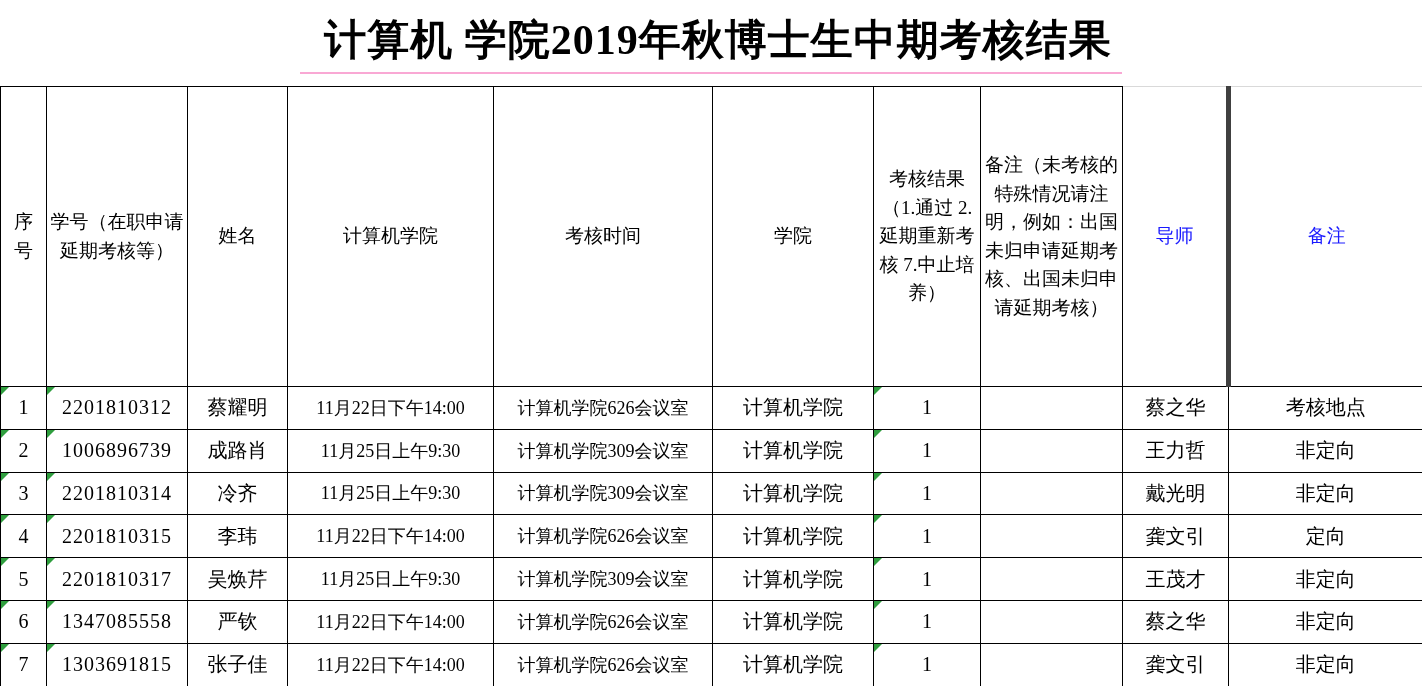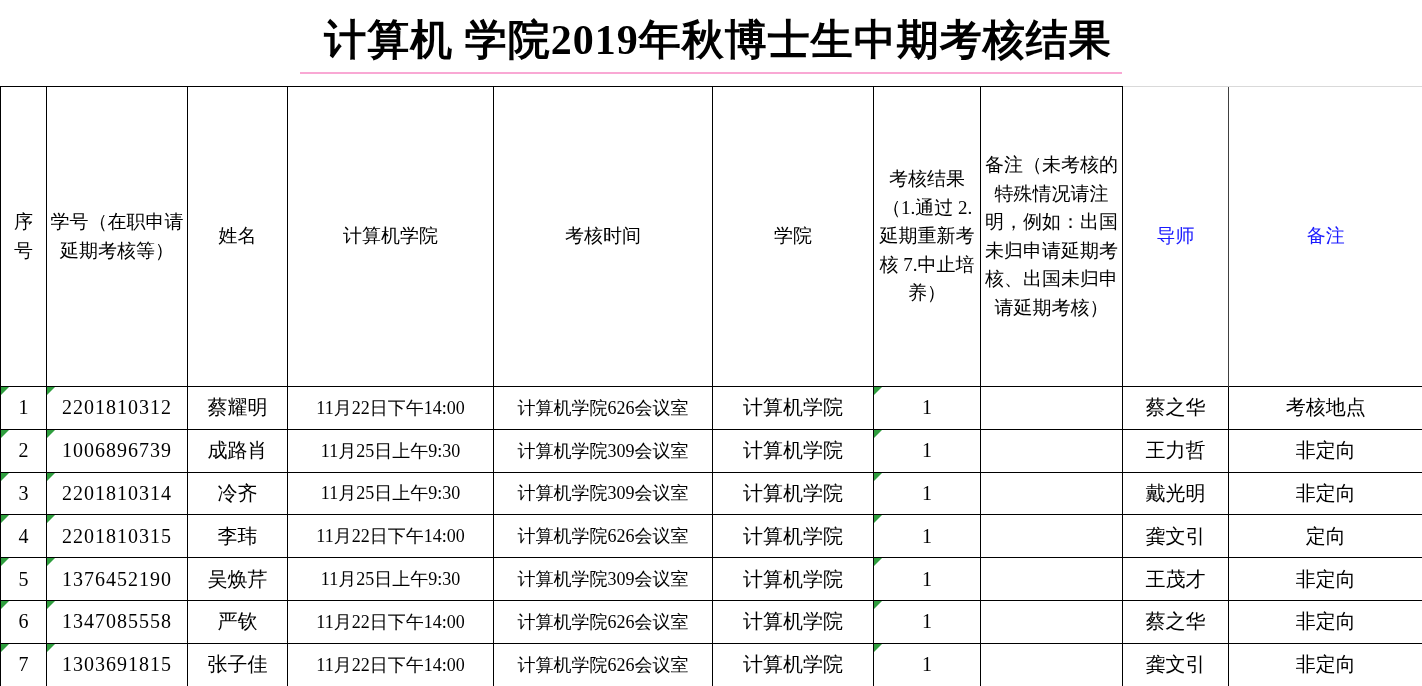--- a/index.html
+++ b/index.html
@@ -32,21 +32,21 @@
     text-align:center;vertical-align:middle;
     padding:0 2px;position:relative;overflow:hidden;
     font-weight:normal;
   }
   tr.header-row{height:300px;}
   tr.header-row th{font-size:19px;line-height:1.5;}
   th.hdr-index{white-space:pre-line;}
   th.hdr-accent{font-size:26px;line-height:1.3;}
   
   th.grid-top{border-top:1px solid #d9d9d9;}
-  th.grid-left{border-left:1px solid #404040;}
+  th.grid-left{border-left:5px solid #404040;}
   tbody tr{height:42.8px;}
   tbody tr:last-child td{border-bottom:1px solid #000;}
   td:first-child,th:first-child{border-left:1px solid #000;}
   
   td.c-sans{font-family:Liberation Serif, serif;font-size:18px;letter-spacing:0;}
   td.c-id{letter-spacing:1px;}
   
   td.tri::before{
     content:"";position:absolute;top:0;left:0;width:0;height:0;
     border-top:8px solid var(--tri-color,#2f9e3e);
@@ -132,21 +132,21 @@
         <td class="c-sans">11月22日下午14:00</td>
         <td class="c-sans">计算机学院626会议室</td>
         <td>计算机学院</td>
         <td class="tri">1</td>
         <td></td>
         <td>龚文引</td>
         <td>定向</td>
       </tr>
       <tr>
         <td class="tri">5</td>
-        <td class="tri c-id">1376452190</td>
+        <td class="tri c-id">2201810317</td>
         <td>吴焕芹</td>
         <td class="c-sans">11月25日上午9:30</td>
         <td class="c-sans">计算机学院309会议室</td>
         <td>计算机学院</td>
         <td class="tri">1</td>
         <td></td>
         <td>王茂才</td>
         <td>非定向</td>
       </tr>
       <tr>

